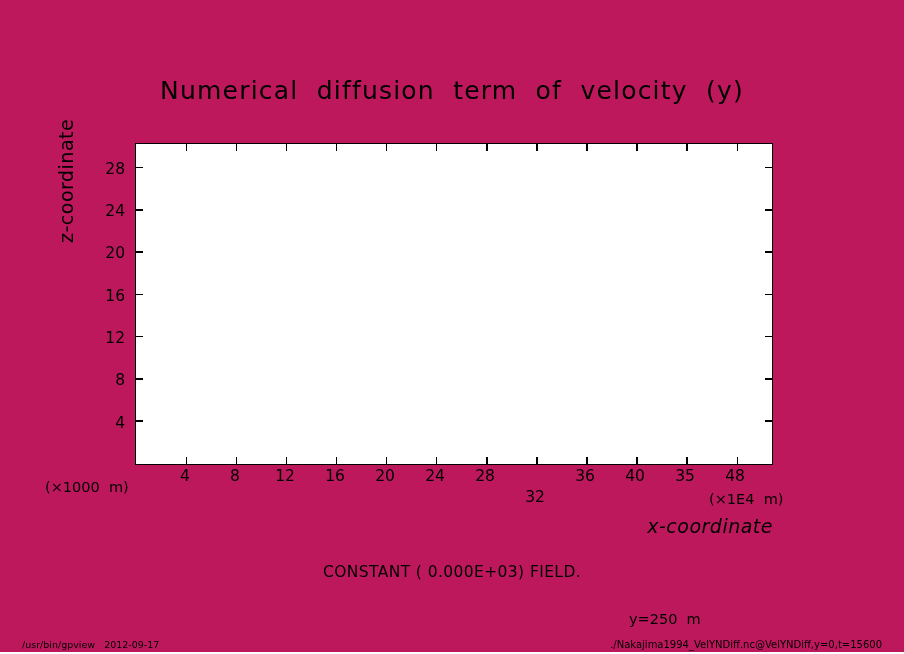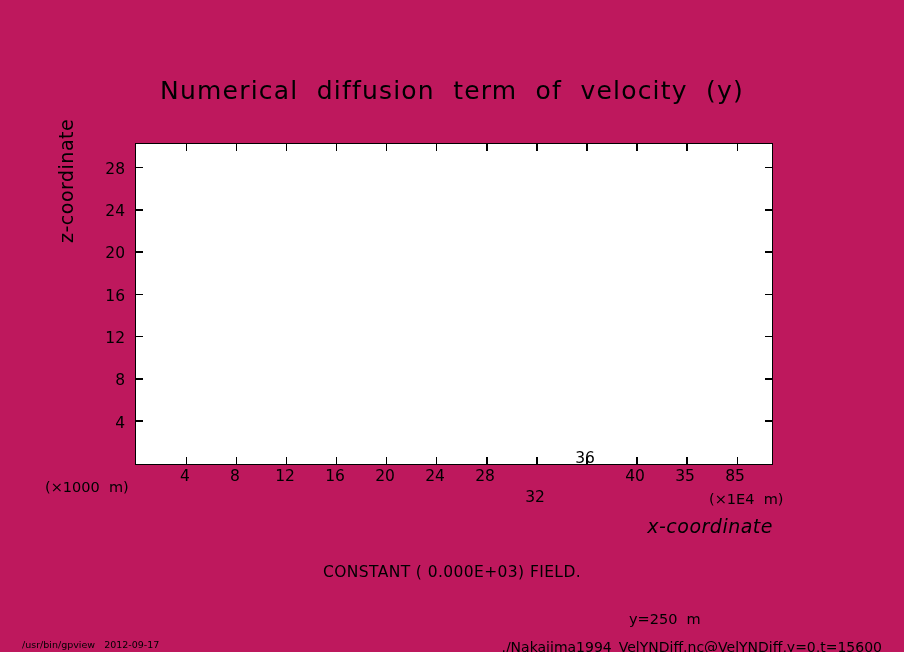--- a/index.html
+++ b/index.html
@@ -161,21 +161,21 @@
     left: 22px;
     top: 639px;
     font-size: 9.5px;
     font-family: "DejaVu Sans", sans-serif;
     white-space: pre;
   }
   #footer-right {
     position: absolute;
     right: 22px;
     top: 639px;
-    font-size: 14px;
+    font-size: 10px;
     font-family: "DejaVu Sans", sans-serif;
     text-align: right;
     white-space: pre;
   }
 </style>
 </head>
 <body>
 
 <div id="page">
 
@@ -237,24 +237,24 @@
   <div class="ytick-label" style="left:85px; top:160px;">28</div>
 
   <div class="xtick-label" style="left:165px; top:467px;">4</div>
   <div class="xtick-label" style="left:215px; top:467px;">8</div>
   <div class="xtick-label" style="left:265px; top:467px;">12</div>
   <div class="xtick-label" style="left:315px; top:467px;">16</div>
   <div class="xtick-label" style="left:365px; top:467px;">20</div>
   <div class="xtick-label" style="left:415px; top:467px;">24</div>
   <div class="xtick-label" style="left:465px; top:467px;">28</div>
   <div class="xtick-label" style="left:515px; top:467px;margin-top:21px;">32</div>
-  <div class="xtick-label" style="left:565px; top:449px;">36</div>
+  <div class="xtick-label" style="left:565px; top:467px;">36</div>
   <div class="xtick-label" style="left:615px; top:467px;">40</div>
   <div class="xtick-label" style="left:665px; top:467px;">35</div>
-  <div class="xtick-label" style="left:715px; top:467px;">85</div>
+  <div class="xtick-label" style="left:715px; top:467px;">48</div>
 
   <div id="unit-left">(×1000  m)</div>
   <div id="unit-right">(×1E4  m)</div>
 
   <div id="x-axis-title">x-coordinate</div>
 
   <div id="constant-note">CONSTANT ( 0.000E+03) FIELD.</div>
 
   <div id="slice-info">
     <div>y=250  m</div>

